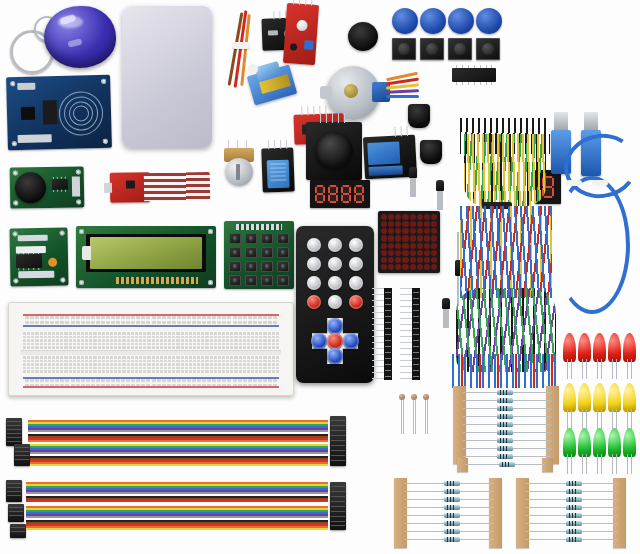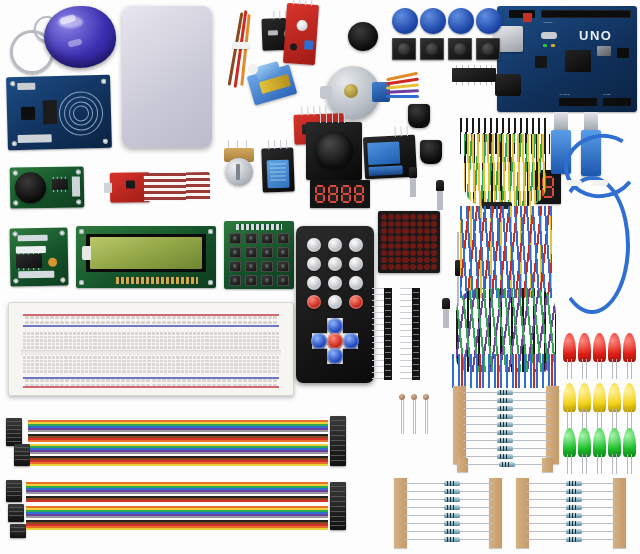--- a/index.html
+++ b/index.html
@@ -1289,52 +1289,20 @@
   </div>
 
   <div class="it pcb black" style="left:364px;top:136px;width:52px;height:42px;transform:rotate(-3deg);">
     <div class="hpin" style="left:32px;top:-9px;height:10px;"></div>
       <div class="hpin" style="left:38px;top:-9px;height:10px;"></div>
     <div class="hpin" style="left:44px;top:-9px;height:10px;"></div>
     <div class="relay" style="left:4px;top:6px;width:32px;height:22px;"></div>
     <div class="it" style="left:4px;top:30px;width:34px;height:9px;background:linear-gradient(180deg,#3f7fcf,#174383);border-radius:1px;"></div>
   </div>
 
-  <div class="it pcb blue" style="left:497px;top:6px;width:140px;height:106px;border-radius:3px;">
-
-    <div class="it" style="left:44px;top:4px;width:90px;height:8px;background:#0d0d0d;border-radius:1px;box-shadow:inset 0 0 0 .6px #333;"></div>
-    <div class="it" style="left:12px;top:4px;width:26px;height:8px;background:#0d0d0d;border-radius:1px;"></div>
-
-    <div class="it" style="left:-4px;top:20px;width:30px;height:26px;background:linear-gradient(160deg,#e8eaed,#9aa0a7);border-radius:2px;box-shadow:0 1px 2px rgba(0,0,0,.35);"></div>
-
-    <div class="it" style="left:-2px;top:68px;width:26px;height:22px;background:linear-gradient(160deg,#2a2a2a,#0a0a0a);border-radius:2px 3px 3px 2px;"></div>
-
-    <div class="it" style="left:68px;top:44px;width:26px;height:22px;background:linear-gradient(150deg,#232323,#0a0a0a);border-radius:1px;"></div>
-
-    <div class="it" style="left:38px;top:50px;width:12px;height:12px;background:#151515;border-radius:1px;"></div>
-
-    <div class="it" style="left:26px;top:7px;width:9px;height:9px;background:#c43227;border-radius:1px;"></div>
-
-    <div class="it" style="left:44px;top:26px;width:16px;height:7px;background:#c9ccd1;border-radius:3px;"></div>
-
-    <div class="it" style="left:100px;top:40px;width:14px;height:10px;background:linear-gradient(150deg,#9a9ea4,#5a5e64);border-radius:1px;"></div>
-
-    <div class="it" style="left:62px;bottom:6px;width:38px;height:8px;background:#0d0d0d;border-radius:1px;"></div>
-    <div class="it" style="left:106px;bottom:6px;width:28px;height:8px;background:#0d0d0d;border-radius:1px;"></div>
-
-    <div class="it" style="left:120px;top:42px;width:12px;height:10px;background:#0d0d0d;border-radius:1px;"></div>
-
-    <div class="it" style="left:46px;top:38px;width:4px;height:3px;background:#2fbf3c;border-radius:1px;"></div>
-    <div class="it" style="left:54px;top:38px;width:4px;height:3px;background:#d8a62a;border-radius:1px;"></div>
-
-    <div class="uno-text" style="left:82px;top:22px;font-size:13px;">UNO</div>
-    <div class="silk" style="left:46px;top:15px;">ARDUINO</div>
-    <div class="silk" style="left:62px;bottom:16px;">ANALOG IN</div>
-    <div class="silk" style="left:106px;bottom:16px;">POWER</div>
-  </div>
 
   <div class="wcap" style="left:392px;top:8px;width:26px;height:26px;"></div>
   <div class="wcap" style="left:420px;top:8px;width:26px;height:26px;"></div>
   <div class="wcap" style="left:448px;top:8px;width:26px;height:26px;"></div>
   <div class="wcap" style="left:476px;top:8px;width:26px;height:26px;"></div>
 
   <div class="tact" style="left:392px;top:38px;width:24px;height:22px;"></div>
   <div class="tact" style="left:420px;top:38px;width:24px;height:22px;"></div>
   <div class="tact" style="left:448px;top:38px;width:24px;height:22px;"></div>
   <div class="tact" style="left:476px;top:38px;width:24px;height:22px;"></div>

